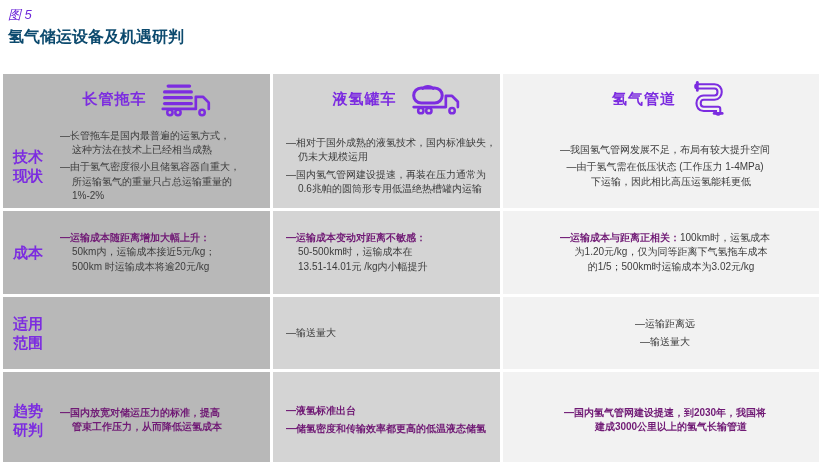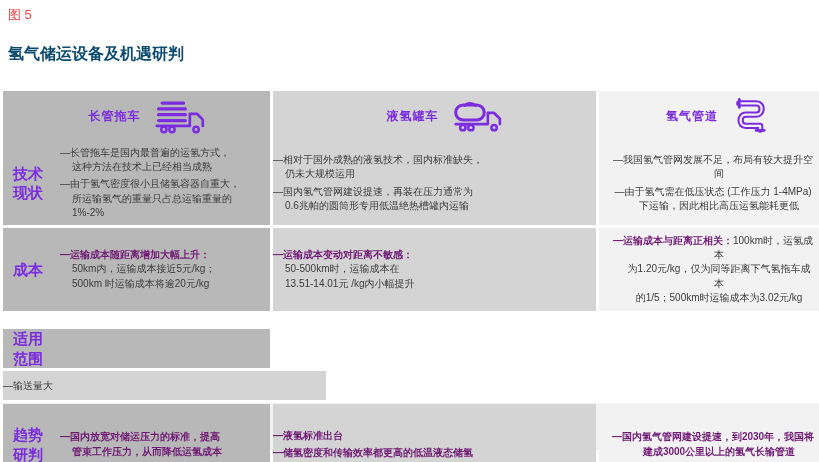--- a/index.html
+++ b/index.html
@@ -1,51 +1,51 @@
 <!DOCTYPE html>
 <html style="--accent: #7c2ce0; --c0: #b8b8b8; --c1: #d4d4d4; --c2: #f2f2f2;"><head>
 <meta charset="utf-8">
 <style>
   html,body{margin:0;padding:0;}
   body{
     width:819px;height:462px;background:#ffffff;overflow:hidden;
     font-family:"Liberation Sans","DejaVu Sans",sans-serif;color:#3c3c3c;
   }
   .fig-head{padding:6px 8px 0 8px;}
-  .fig-label{font-size:13px;color:#ef4444;margin-bottom:20px;}
+  .fig-label{font-size:13px;color:#6d28d9;margin-bottom:3px;font-style:italic;}
   .fig-title{font-size:16px;font-weight:bold;color:#0c4a6e;}
   .table{
     margin:26px 0 0 3px;width:816px;height:394px;
     display:flex;flex-direction:column;
   }
   .trow{display:flex;gap:3px;flex:none;}
   .trow.head{height:50px;}
   .trow.r0{height:84px;}
   .trow.r1{height:83px;margin-top:3px;}
-  .trow.r2{height:72px;margin-top:18px;flex-direction:column;}
+  .trow.r2{height:72px;margin-top:3px;}
   .trow.r3{flex:1;margin-top:3px;}
   .cell{box-sizing:border-box;}
   .cell.c0{width:267px;flex:none;}
-  .cell.c1{width:323px;flex:none;}
+  .cell.c1{width:227px;flex:none;}
   .cell.c2{flex:1;text-align:center;}
   .bg0{background:var(--c0,#b8b8b8);}
   .bg1{background:var(--c1,#d4d4d4);}
   .bg2{background:var(--c2,#f2f2f2);}
   .cell.head{display:flex;align-items:center;justify-content:center;gap:14px;}
-  .hlabel{color:var(--accent,#7c2ce0);font-weight:bold;font-size:12px;letter-spacing:1px;margin-left:20px;}
+  .hlabel{color:var(--accent,#7c2ce0);font-weight:bold;font-size:15px;letter-spacing:1px;margin-left:20px;}
   .icon{display:block;}
   .icon-truck{width:50px;height:37px;}
   .icon-pipe{width:40px;height:38px;}
   .icon .stroke{stroke:var(--accent,#7c2ce0);fill:none;stroke-linecap:round;stroke-linejoin:round;}
   .icon .inner{stroke:var(--c2,#f2f2f2);fill:none;stroke-linecap:round;stroke-linejoin:round;}
   .cell.body{display:flex;}
   .label-col{width:57px;flex:none;display:flex;align-items:center;padding-left:10px;box-sizing:border-box;}
   .row-label{color:var(--accent,#7c2ce0);font-weight:bold;font-size:15px;line-height:1.3;width:32px;word-break:break-all;}
   .content{flex:1;display:flex;flex-direction:column;justify-content:center;padding:6px 4px 6px 0;min-width:0;}
-  .cell.c1 .content{}
+  .cell.c1 .content{padding-left:13px;}
   .cell.c2 .content{padding-left:12px;}
   .item{
     margin:1.5px 0;font-size:10px;line-height:1.42;color:#3c3c3c;
     white-space:pre-line;padding-left:12px;text-indent:-12px;
   }
   .item .b{font-weight:bold;color:#701a75;}
 </style>
 </head>
 <body>
 

